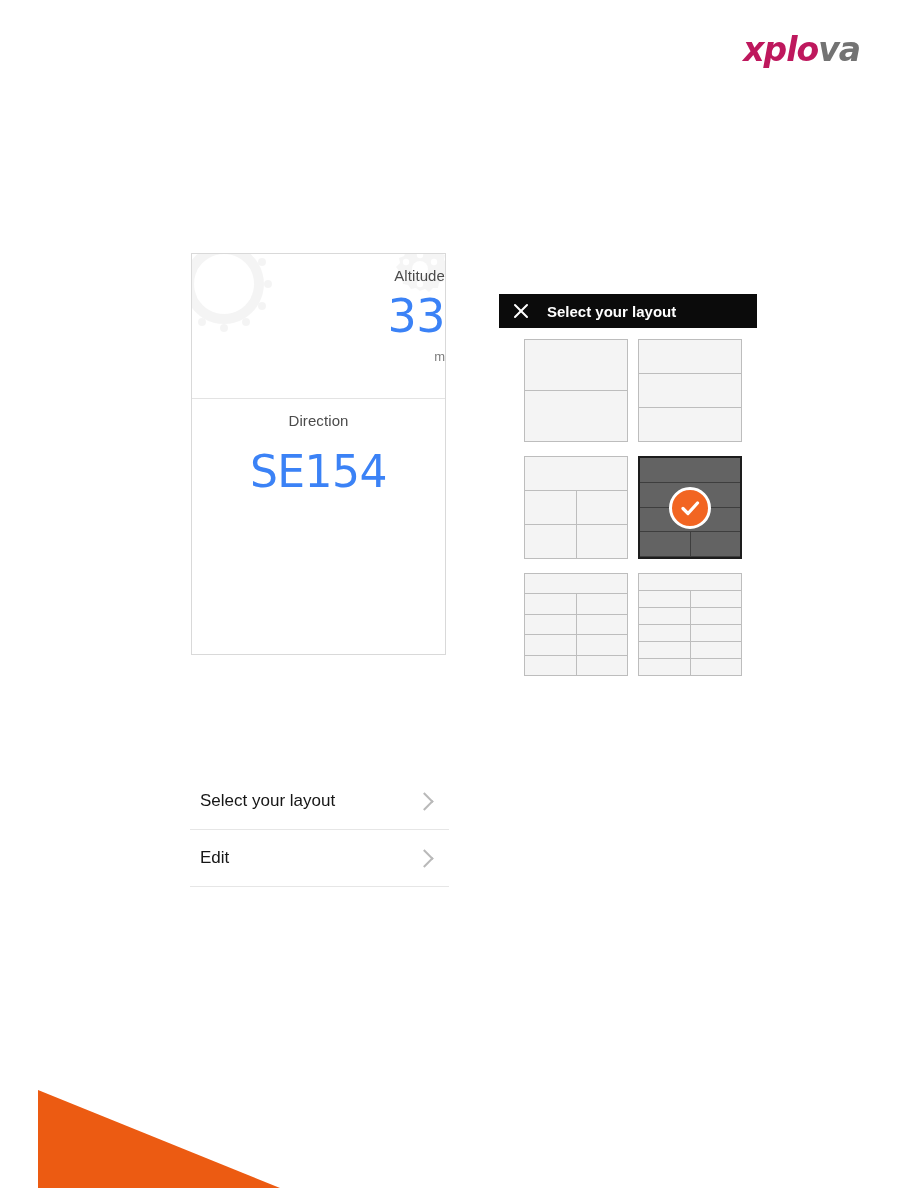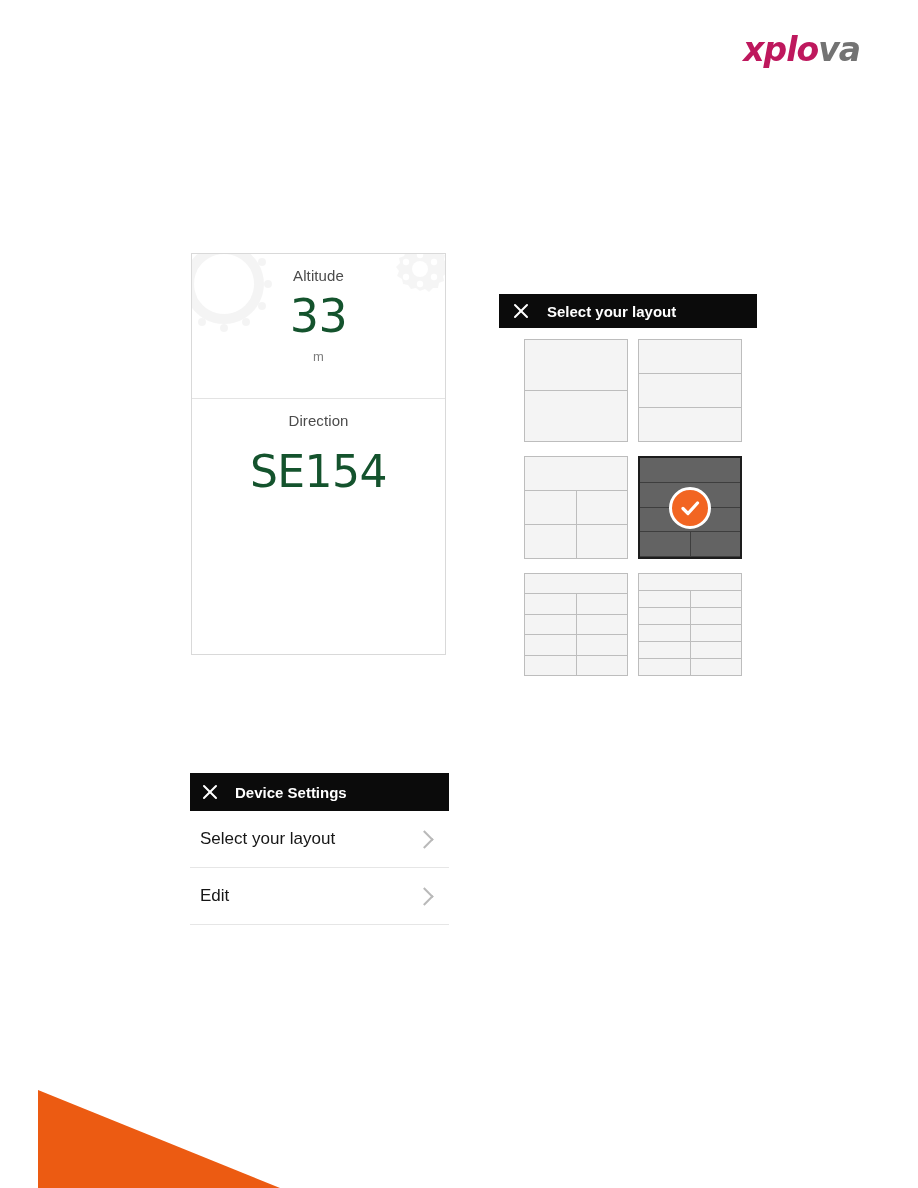--- a/index.html
+++ b/index.html
@@ -56,34 +56,34 @@
   .metric {
     position: relative;
     box-sizing: border-box;
     border-bottom: 1px solid #e3e3e3;
     display: flex;
     flex-direction: column;
     align-items: center;
     justify-content: flex-start;
     padding-top: 13px;
   }
-  .metric.m1 { height: 145px; }
+  .metric.m1 { height: 145px; align-items: flex-end; }
   .metric.m2 { height: 126px; }
   .metric.m3 { height: 129px; border-bottom: none; text-align: right; }
 
   .metric-label {
     font-size: 15px;
     color: #4b4b4b;
     letter-spacing: 0.1px;
   }
   .metric-value {
     font-family: "DejaVu Sans", sans-serif;
     font-size: 46px;
     line-height: 1.0;
-    color: #14532d;
+    color: #3b82f6;
     margin-top: 9px;
     letter-spacing: -0.5px;
   }
   .metric.m3 .metric-value { font-size: 44px; margin-top: 21px; }
   .metric-unit {
     font-size: 13px;
     color: #7d7d7d;
     margin-top: 10px;
   }
 
@@ -396,24 +396,20 @@
         </div>
         <div class="lt-row">
           <div class="lt-cell"></div>
           <div class="lt-cell"></div>
         </div>
       </div>
     </div>
 </div>
 
 <div class="settings-panel">
-  <div class="card-header">
-    <span class="close-x"></span>
-    <span class="hdr-title">Device Settings</span>
-  </div>
   <div id="settings-list">
       <div class="menu-item">
         <span class="mi-label">Select your layout</span>
         <span class="chevron"></span>
       </div>
       <div class="menu-item">
         <span class="mi-label">Edit</span>
         <span class="chevron"></span>
       </div>
     </div>

